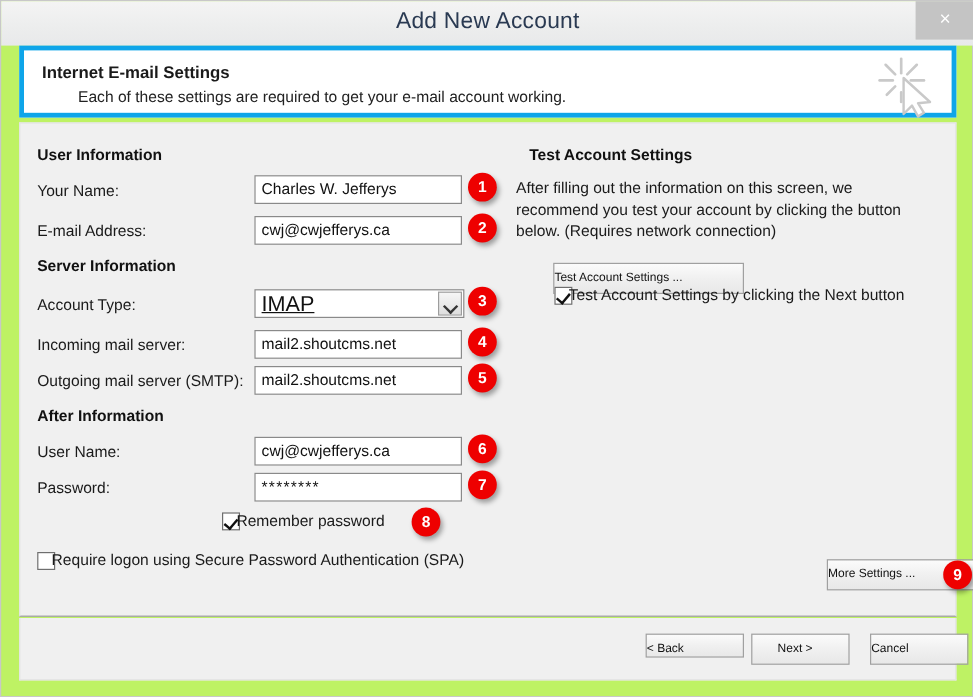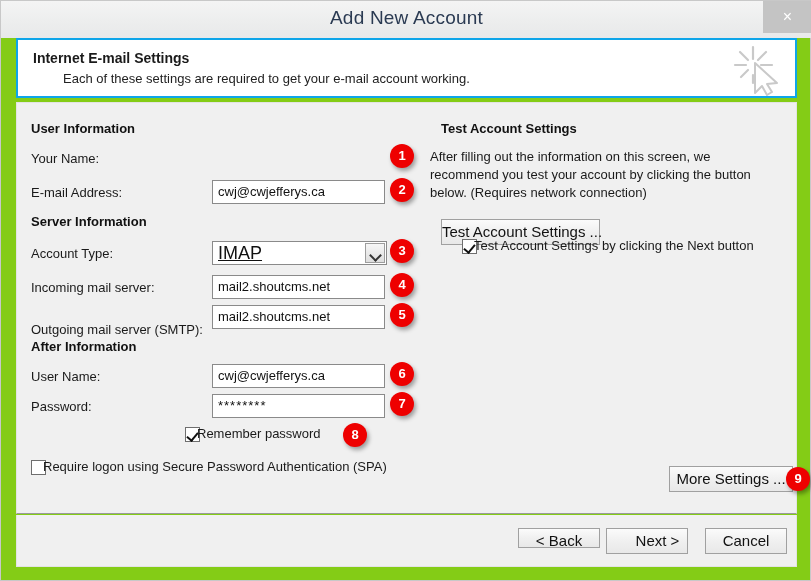--- a/index.html
+++ b/index.html
@@ -11,21 +11,21 @@
     width: 811px;
     height: 581px;
     font-family: "Liberation Sans", sans-serif;
     overflow: hidden;
   }
   .dialog {
     position: relative;
     width: 811px;
     height: 581px;
     box-sizing: border-box;
-    background: #84cc16;
+    background: #bef264;
     border: 1px solid #c8c8c8;
   }
   
   .titlebar {
     position: absolute;
     left: 0; top: 0;
     width: 811px; height: 37px;
     background: linear-gradient(to bottom, #f4f4f4 0%, #eceded 60%, #e8e9ea 100%);
   }
   .title-text {
@@ -49,21 +49,21 @@
     line-height: 32px;
     font-family: "Liberation Sans", sans-serif;
   }
   
   .banner {
     position: absolute;
     left: 15px; top: 37px;
     width: 781px; height: 60px;
     box-sizing: border-box;
     background: #ffffff;
-    border: 2px solid #0ea5e9;
+    border: 4px solid #0ea5e9;
   }
   .banner-title {
     position: absolute;
     left: 15px; top: 10px;
     font-size: 14px;
     font-weight: bold;
     color: #1a1a1a;
   }
   .banner-sub {
     position: absolute;
@@ -159,25 +159,25 @@
     border-left: 2px solid #333;
     border-bottom: 2px solid #333;
     transform: rotate(-45deg);
   }
   
   .btn {
     position: absolute;
     box-sizing: border-box;
     background: linear-gradient(to bottom, #fbfbfb 0%, #f0f0f0 50%, #e8e8e8 100%);
     border: 1px solid #a0a0a0;
-    font-size: 15px;
+    font-size: 10px;
     color: #111111;
-    text-align: center;
-    font-family: "Liberation Sans", sans-serif;
-    white-space: nowrap;
+    font-family: "Liberation Sans", sans-serif;
+    white-space: nowrap;
+    margin-left: 20px;
   }
   
   .cbrow {
     position: absolute;
     font-size: 13px;
     color: #1a1a1a;
     white-space: nowrap;
   }
   .cbox {
     position: absolute;
@@ -252,40 +252,41 @@
         <path d="M24 18 L24 48 L31 41 L36 50 L41 47 L36 39 L46 38 Z" fill="#ffffff" stroke="#c9c9c9" stroke-width="2" stroke-linejoin="round"></path>
       </svg>
     </div>
   </div>
 
   <div class="panel">
 
     <div class="sec-head" style="left:14px; top:18px;text-align:right;">User Information</div>
 
     <div class="lbl" style="left:14px; top:48px;">Your Name:</div>
+    <div class="field" style="left:195px; top:43px; width:173px;">Charles W. Jefferys</div>
     <div class="badge" style="left:373px; top:41px;">1</div>
 
     <div class="lbl" style="left:14px; top:82px;">E-mail Address:</div>
     <div class="field" style="left:195px; top:77px; width:173px;">cwj@cwjefferys.ca</div>
     <div class="badge" style="left:373px; top:75px;">2</div>
 
     <div class="sec-head" style="left:14px; top:111px;">Server Information</div>
 
     <div class="lbl" style="left:14px; top:143px;">Account Type:</div>
     <div class="combo" style="left:195px; top:138px;">
       <div class="combo-val">IMAP</div>
       <div class="combo-arrow"></div>
     </div>
     <div class="badge" style="left:373px; top:136px;">3</div>
 
     <div class="lbl" style="left:14px; top:177px;">Incoming mail server:</div>
     <div class="field" style="left:195px; top:172px; width:173px;">mail2.shoutcms.net</div>
     <div class="badge" style="left:373px; top:170px;">4</div>
 
-    <div class="lbl" style="left:14px; top:207px;margin-top:12px;">Outgoing mail server (SMTP):</div>
+    <div class="lbl" style="left:14px; top:207px;">Outgoing mail server (SMTP):</div>
     <div class="field" style="left:195px; top:202px; width:173px;">mail2.shoutcms.net</div>
     <div class="badge" style="left:373px; top:200px;">5</div>
 
     <div class="sec-head" style="left:14px; top:236px;">After Information</div>
 
     <div class="lbl" style="left:14px; top:266px;">User Name:</div>
     <div class="field" style="left:195px; top:261px; width:173px;">cwj@cwjefferys.ca</div>
     <div class="badge" style="left:373px; top:259px;">6</div>
 
     <div class="lbl" style="left:14px; top:296px;">Password:</div>

